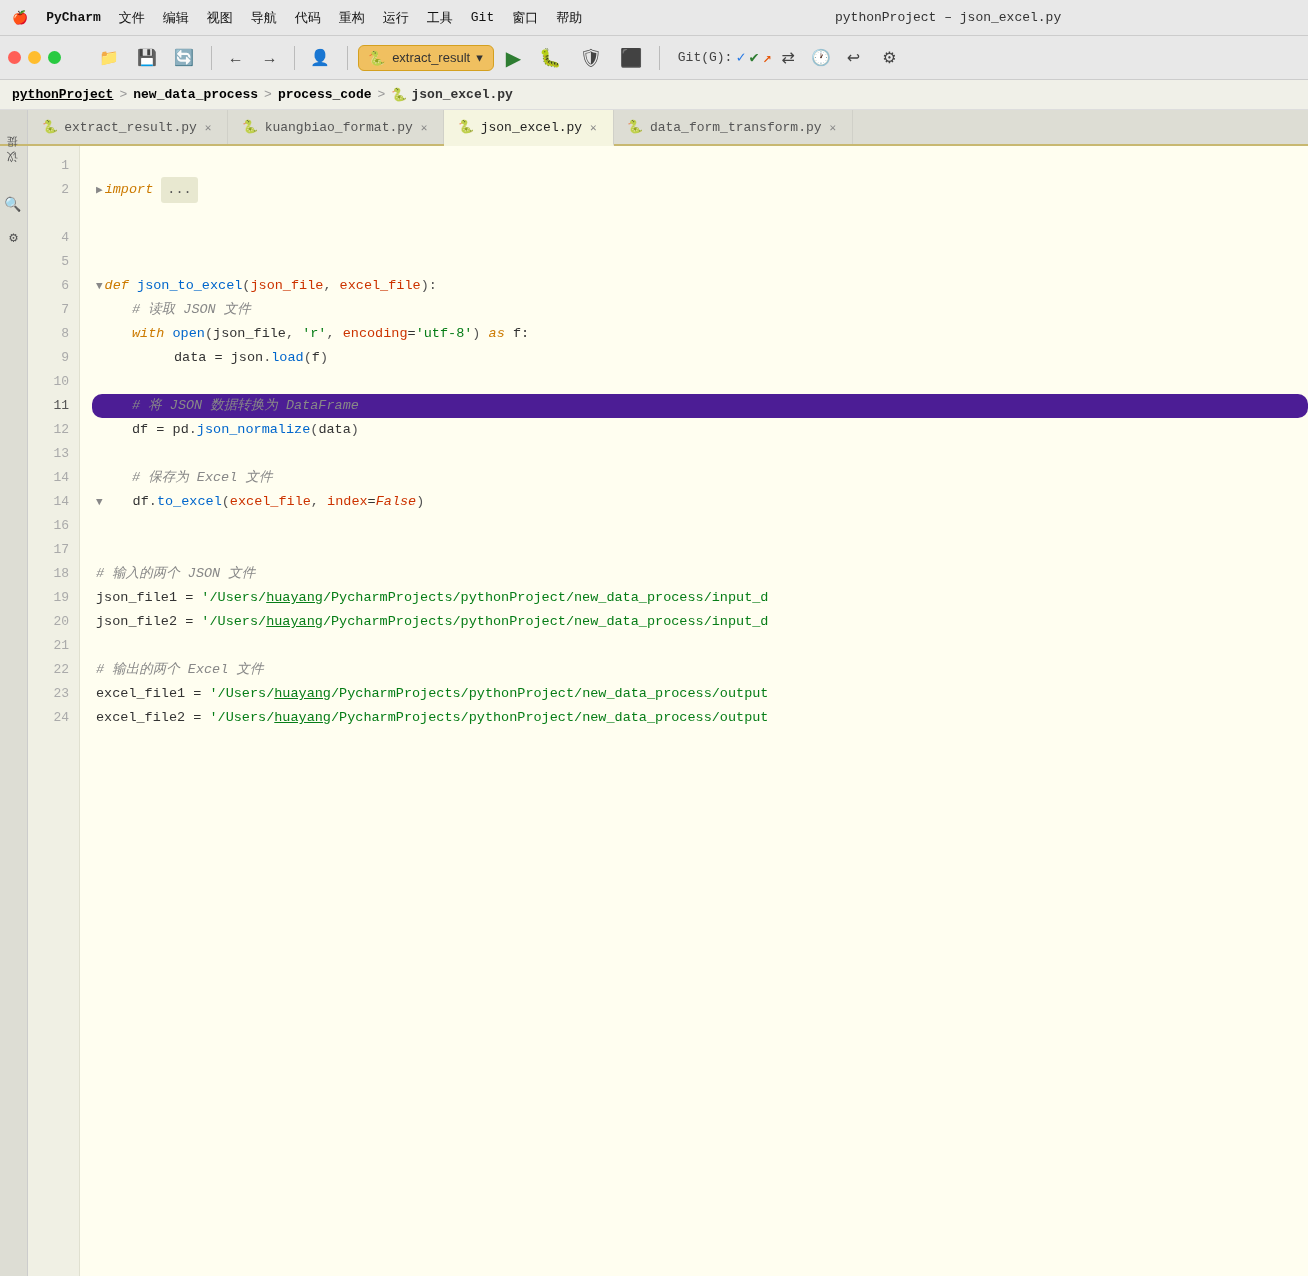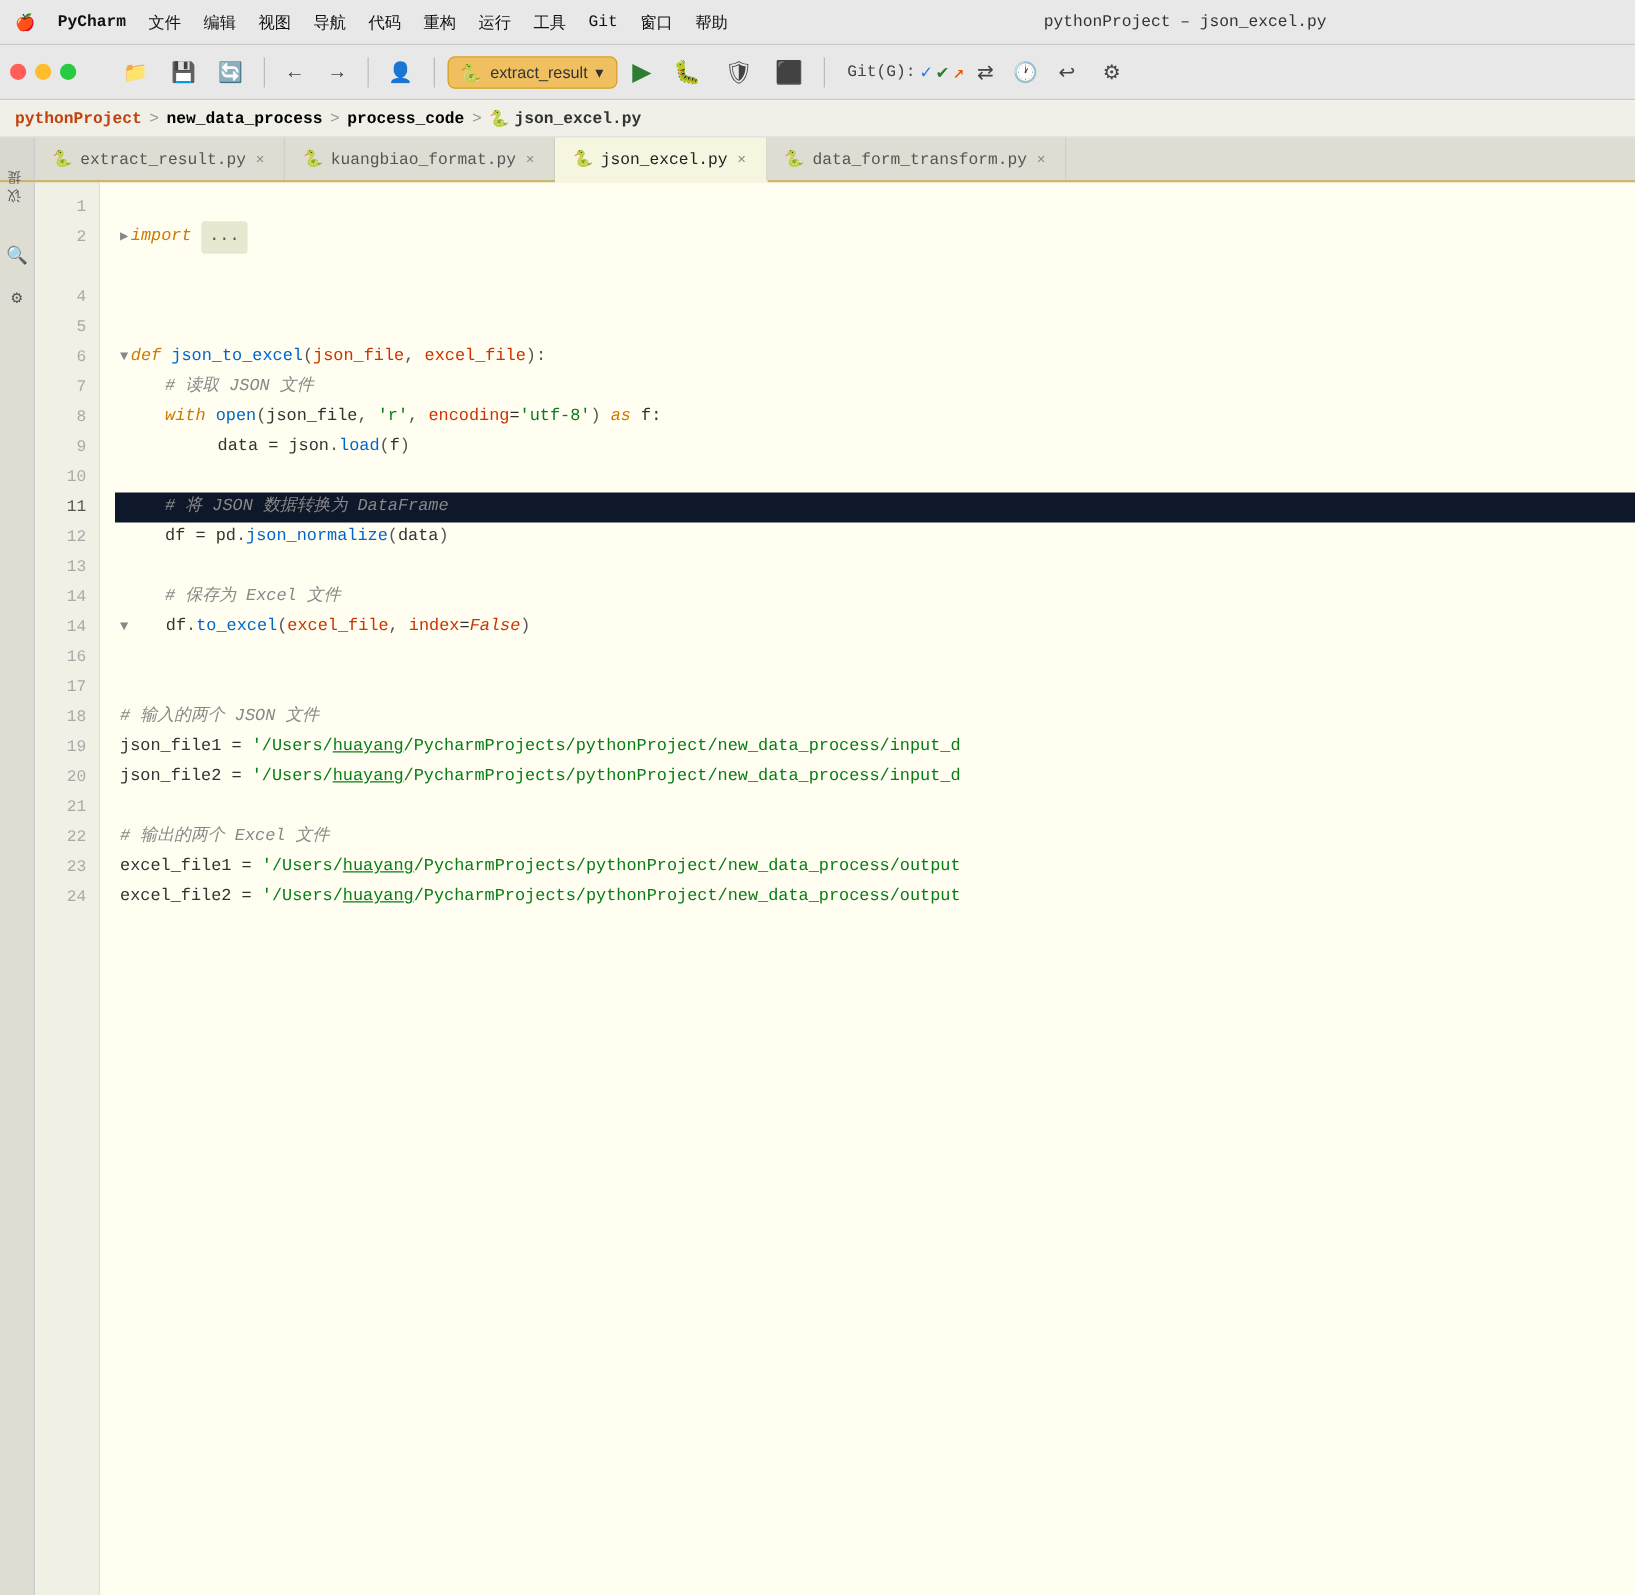--- a/index.html
+++ b/index.html
@@ -168,21 +168,21 @@
       background: #fffef0;
       font-family: 'Menlo', 'Monaco', 'Courier New', monospace;
     }
     .code-line {
       height: 24px;
       display: flex;
       align-items: center;
       padding-left: 4px;
       white-space: nowrap;
     }
-    .code-line.active-line { background: #0f172a; }
+    .code-line.active-line { background: #4c1d95; border-radius: 10px; }
 
     
     .kw { color: #cc7a00; font-style: italic; } 
     .fn { color: #0066cc; } 
     .param { color: #cc3300; } 
     .str { color: #067d17; } 
     .comment { color: #888; font-style: italic; text-align: center; }
     .builtin { color: #0066cc; text-align: right; } 
     .op { color: #333; } 
     .punct { color: #555; }
@@ -259,21 +259,21 @@
     <span class="git-check">✔</span>
     <span class="git-push">↗</span>
     <button class="toolbar-btn" style="font-size:16px;">⇄</button>
     <button class="toolbar-btn" style="font-size:16px;">🕐</button>
     <button class="toolbar-btn" style="font-size:16px;">↩</button>
   </div>
   <button class="toolbar-btn" style="font-size:16px;margin-left:4px;">⚙</button>
 </div>
 
 <div class="breadcrumb">
-  <span style="font-weight:bold;color:#c2410c;">pythonProject</span>
+  <span style="font-weight:bold;color:#000000;text-decoration:underline;">pythonProject</span>
   <span class="breadcrumb-sep">&gt;</span>
   <span class="breadcrumb-item">new_data_process</span>
   <span class="breadcrumb-sep">&gt;</span>
   <span class="breadcrumb-item">process_code</span>
   <span class="breadcrumb-sep">&gt;</span>
   <span class="breadcrumb-file">
     <span style="color:#f5a623;">🐍</span>
     <span>json_excel.py</span>
   </span>
 </div>

